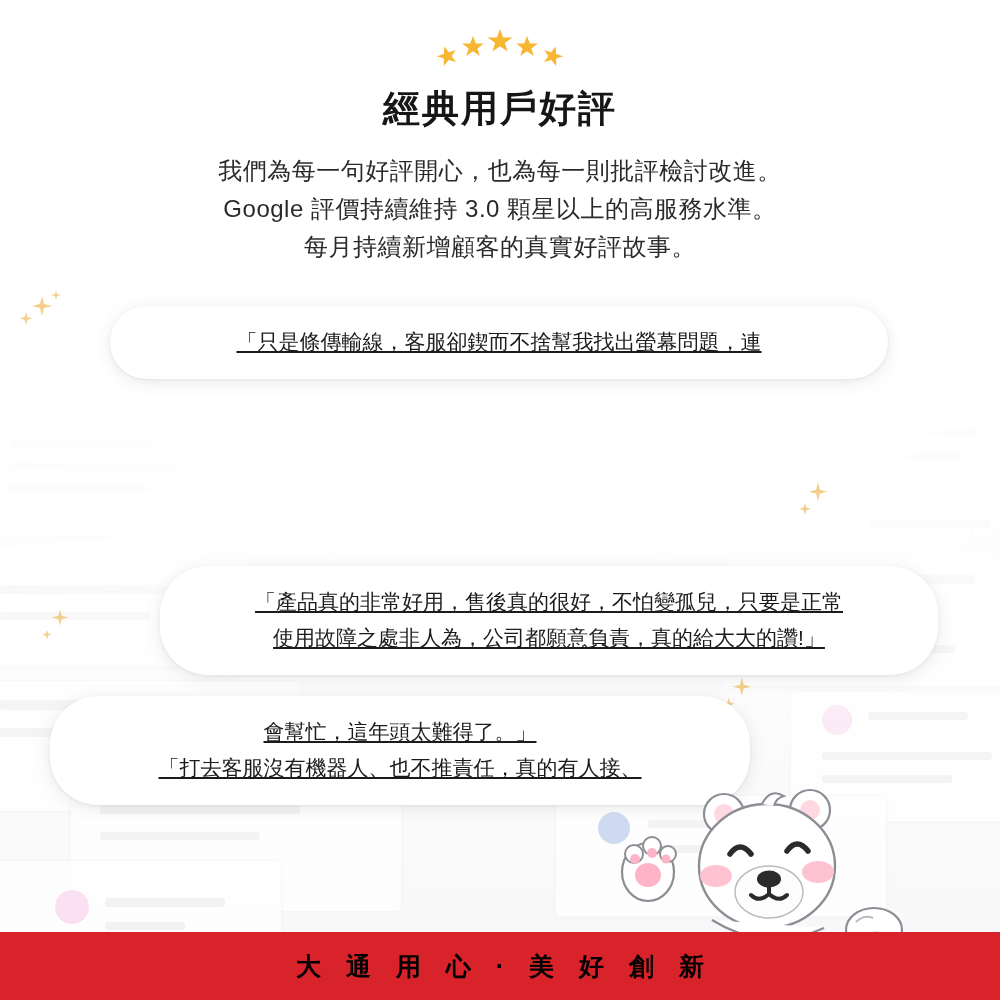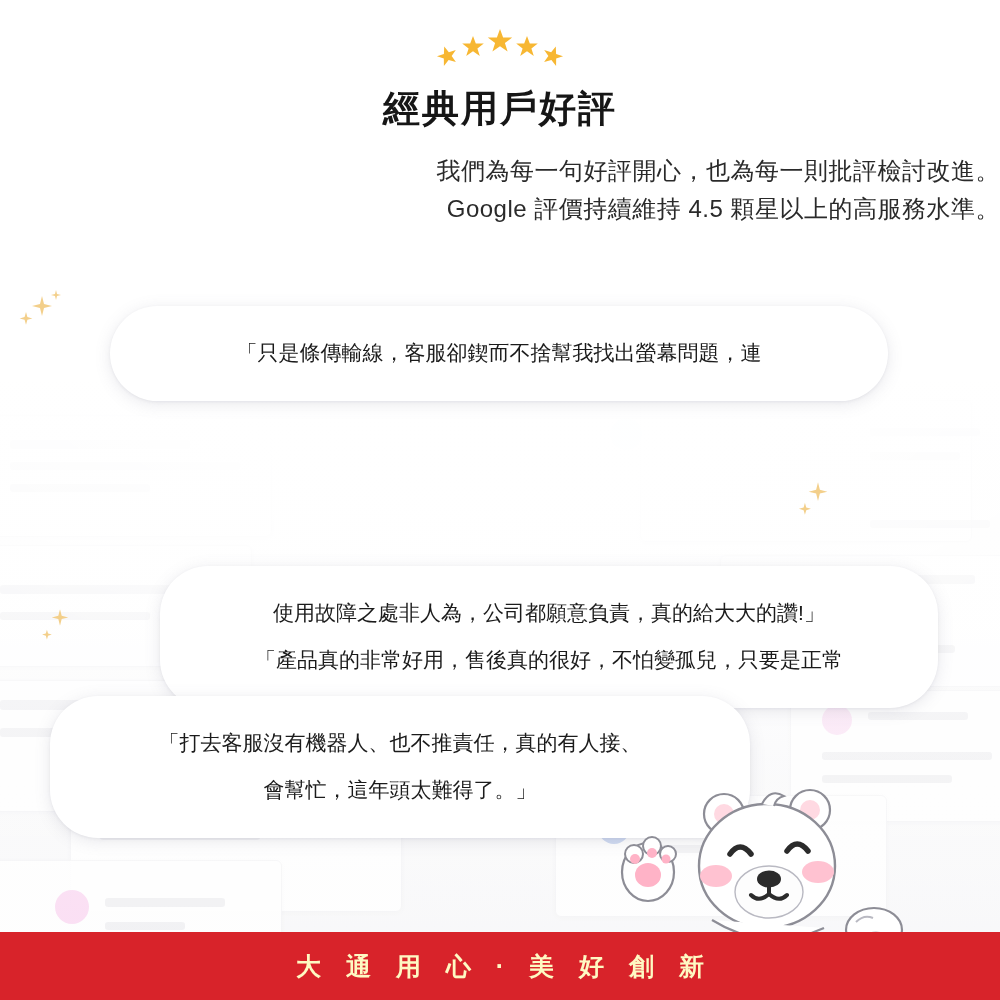--- a/index.html
+++ b/index.html
@@ -84,21 +84,21 @@
     position: absolute;
     top: 152px;
     left: 0;
     right: 0;
     text-align: center;
     font-size: 24px;
     line-height: 38px;
     letter-spacing: 0.5px;
     color: #2a2a2a;
   }
-  .subcopy div { white-space: nowrap; text-align: right; }
+  .subcopy div { white-space: nowrap; }
 
   
   .bubbles {
     position: absolute;
     top: 298px;
     left: 0;
     right: 0;
     height: 480px;
   }
   .bubble {
@@ -106,21 +106,21 @@
     background: #ffffff;
     border-radius: 48px;
     box-shadow: 0 3px 16px rgba(120,120,140,0.16), 0 1px 3px rgba(120,120,140,0.10);
     padding: 17px 34px 19px 34px;
     box-sizing: border-box;
     font-size: 21px;
     line-height: 35px;
     color: #1b1b1b;
     text-align: center;
   }
-  .bubble p { margin: 12px; white-space: nowrap; }
+  .bubble p { margin: 1px; white-space: nowrap; text-decoration: underline; }
 
   .b1 { left: 110px; top: 8px;   width: 778px; }
   .b2 { left: 72px;  top: 140px; width: 738px; }
   .b3 { left: 160px; top: 268px; width: 778px; }
   .b4 { left: 50px;  top: 398px; width: 700px; }
 
   .sparkle {
     position: absolute;
     pointer-events: none;
   }
@@ -140,21 +140,21 @@
     left: 0;
     bottom: 0;
     width: 1000px;
     height: 68px;
     background: #d8232a;
     display: flex;
     align-items: center;
     justify-content: center;
   }
   .footer-text {
-    color: #fef9c3;
+    color: #000000;
     font-size: 25px;
     letter-spacing: 9px;
     font-weight: bold;
     padding-left: 9px;
   }
 </style>
 </head>
 <body>
 
 <div class="bg-layer">
@@ -216,21 +216,22 @@
         <polygon points="92,14 94.8,21.6 102.8,21.6 96.4,26.4 98.8,34 92,29.3 85.2,34 87.6,26.4 81.2,21.6 89.2,21.6"></polygon>
         <polygon points="118,24 120.6,31 127.9,31 122.1,35.4 124.3,42.4 118,38.2 111.7,42.4 113.9,35.4 108.1,31 115.4,31" transform="rotate(18 118 33)"></polygon>
       </g>
     </svg>
   </div>
 
   <div class="headline">經典用戶好評</div>
 
   <div class="subcopy">
     <div>我們為每一句好評開心，也為每一則批評檢討改進。</div>
-    <div>Google 評價持續維持 4.5 顆星以上的高服務水準。</div>
+    <div>Google 評價持續維持 3.0 顆星以上的高服務水準。</div>
+    <div>每月持續新增顧客的真實好評故事。</div>
   </div>
 
   <div class="bubbles">
 
     <svg class="sparkle" style="left:12px; top:-12px;" width="60" height="60" viewBox="0 0 60 60">
       <g fill="#f3cf8a">
         <polygon points="30,10 32,18 40,20 32,22 30,30 28,22 20,20 28,18"></polygon>
         <polygon points="14,26 15.4,31 20.4,32.4 15.4,33.8 14,38.8 12.6,33.8 7.6,32.4 12.6,31"></polygon>
         <polygon points="44,4 45,8 49,9 45,10 44,14 43,10 39,9 43,8"></polygon>
       </g>
@@ -256,27 +257,27 @@
         <polygon points="18,32 19.4,37 24.4,38.4 19.4,39.8 18,44.8 16.6,39.8 11.6,38.4 16.6,37"></polygon>
       </g>
     </svg>
 
     <div class="bubble b1">
       <p>「只是條傳輸線，客服卻鍥而不捨幫我找出螢幕問題，連</p>
     </div>
 
 
     <div class="bubble b3">
+      <p>「產品真的非常好用，售後真的很好，不怕變孤兒，只要是正常</p>
       <p>使用故障之處非人為，公司都願意負責，真的給大大的讚!」</p>
-      <p>「產品真的非常好用，售後真的很好，不怕變孤兒，只要是正常</p>
     </div>
 
     <div class="bubble b4">
+      <p>會幫忙，這年頭太難得了。」</p>
       <p>「打去客服沒有機器人、也不推責任，真的有人接、</p>
-      <p>會幫忙，這年頭太難得了。」</p>
     </div>
   </div>
 
   <div class="mascot">
     <svg width="310" height="180" viewBox="0 0 310 180" aria-hidden="true">
 
       <g>
         <ellipse cx="36" cy="92" rx="26" ry="29" fill="#ffffff" stroke="#8d8d96" stroke-width="2.2"></ellipse>
         <circle cx="22" cy="74" r="9" fill="#ffffff" stroke="#8d8d96" stroke-width="2"></circle>
         <circle cx="40" cy="66" r="9" fill="#ffffff" stroke="#8d8d96" stroke-width="2"></circle>

